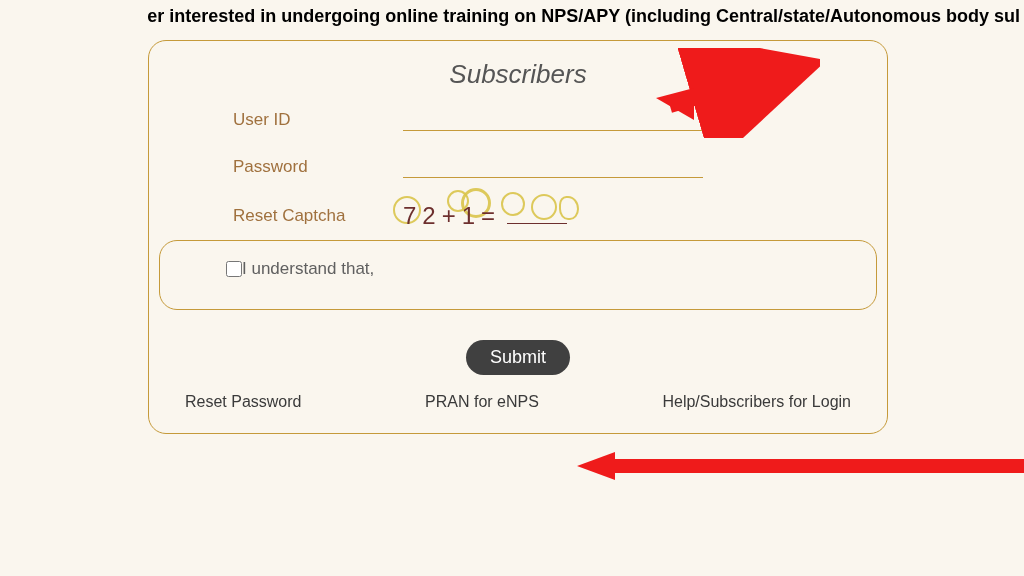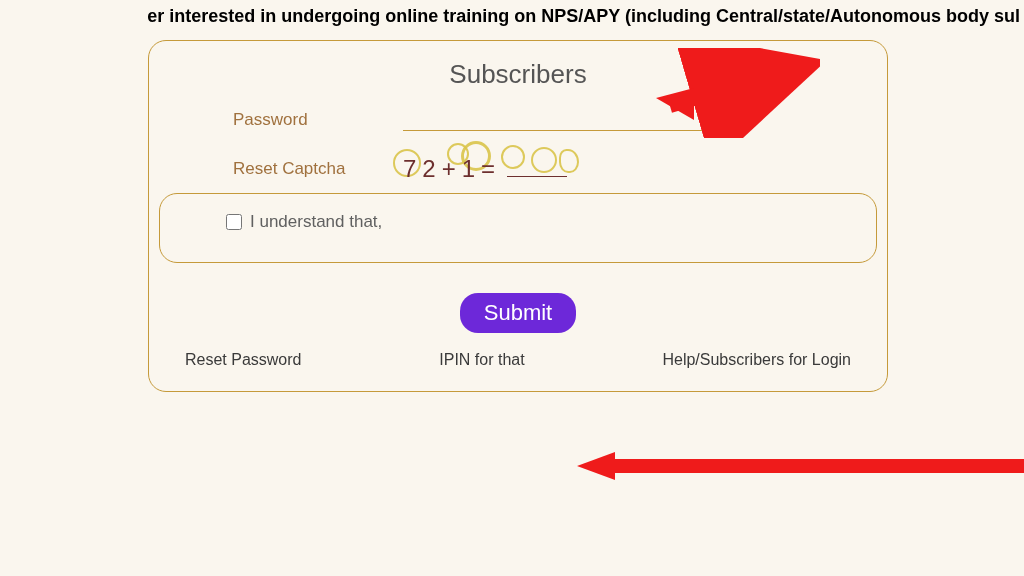--- a/index.html
+++ b/index.html
@@ -29,20 +29,21 @@
       border-radius: 18px;
       padding: 18px 28px 22px 28px;
       background: #faf6ee;
     }
     .card-title {
       text-align: center;
       font-size: 26px;
       color: #555;
       font-weight: 400;
       margin-bottom: 18px;
+      font-style: italic;
     }
     .form-row {
       display: flex;
       align-items: center;
       margin: 14px 0 24px 0;
       padding-left: 56px;
     }
     .form-label {
       width: 170px;
       color: #a0713e;
@@ -91,21 +92,20 @@
       border: 1.5px solid #c59a3a;
       border-radius: 18px;
       padding: 18px 28px 18px 28px;
       margin: 8px -18px 0 -18px;
       position: relative;
       background: #faf6ee;
     }
     .checkbox-row {
       display: flex;
       align-items: center;
-      gap: 8px;
       margin: 0 0 12px 38px;
     }
     .checkbox-row input[type="checkbox"] {
       width: 16px;
       height: 16px;
     }
     .checkbox-label {
       color: #606060;
       font-size: 17px;
     }
@@ -115,26 +115,26 @@
       color: #606060;
       font-size: 17px;
       line-height: 1.5;
     }
     .submit-row {
       display: flex;
       justify-content: center;
       margin-top: 30px;
     }
     .submit-btn {
-      background: #6d28d9;
+      background: #404040;
       color: #fff;
       border: none;
       border-radius: 18px;
       padding: 7px 24px;
-      font-size: 22px;
+      font-size: 18px;
       cursor: pointer;
     }
     .links-row {
       display: flex;
       justify-content: space-between;
       margin-top: 18px;
       padding: 0 8px;
     }
     .links-row a {
       color: #3a3a3a;
@@ -148,20 +148,24 @@
     .arrow svg { display: block; }
   </style>
 </head>
 <body>
 
 <div class="top-banner">er interested in undergoing online training on NPS/APY (including Central/state/Autonomous body sul</div>
 
 <div class="login-card">
   <h2 class="card-title">Subscribers</h2>
 
+  <div class="form-row">
+    <label class="form-label">User ID</label>
+    <input class="text-input" type="text" style="">
+  </div>
 
   <div class="form-row">
     <label class="form-label">Password</label>
     <input class="text-input" type="password" style="">
   </div>
 
   <div class="form-row" style="margin-bottom:10px;">
     <label class="form-label">Reset Captcha</label>
     <div class="captcha-wrapper">
       <span class="captcha-swirl" style="left:-10px; top:-6px;"></span>
@@ -185,21 +189,21 @@
       <span class="checkbox-label">I understand that,</span>
     </div>
   </div>
 
   <div class="submit-row">
     <button class="submit-btn">Submit</button>
   </div>
 
   <div class="links-row">
     <a>Reset Password</a>
-    <a>IPIN for that</a>
+    <a>PRAN for eNPS</a>
     <a>Help/Subscribers for Login</a>
   </div>
 </div>
 
 <div class="arrow" style="left:650px; top:48px;">
   <svg width="170" height="90">
     <defs>
         <marker id="ah1" markerWidth="10" markerHeight="10" refX="2" refY="5" orient="auto">
       <polygon points="10,0 0,5 10,10" fill="#ef1b1b"></polygon>
         </marker>

